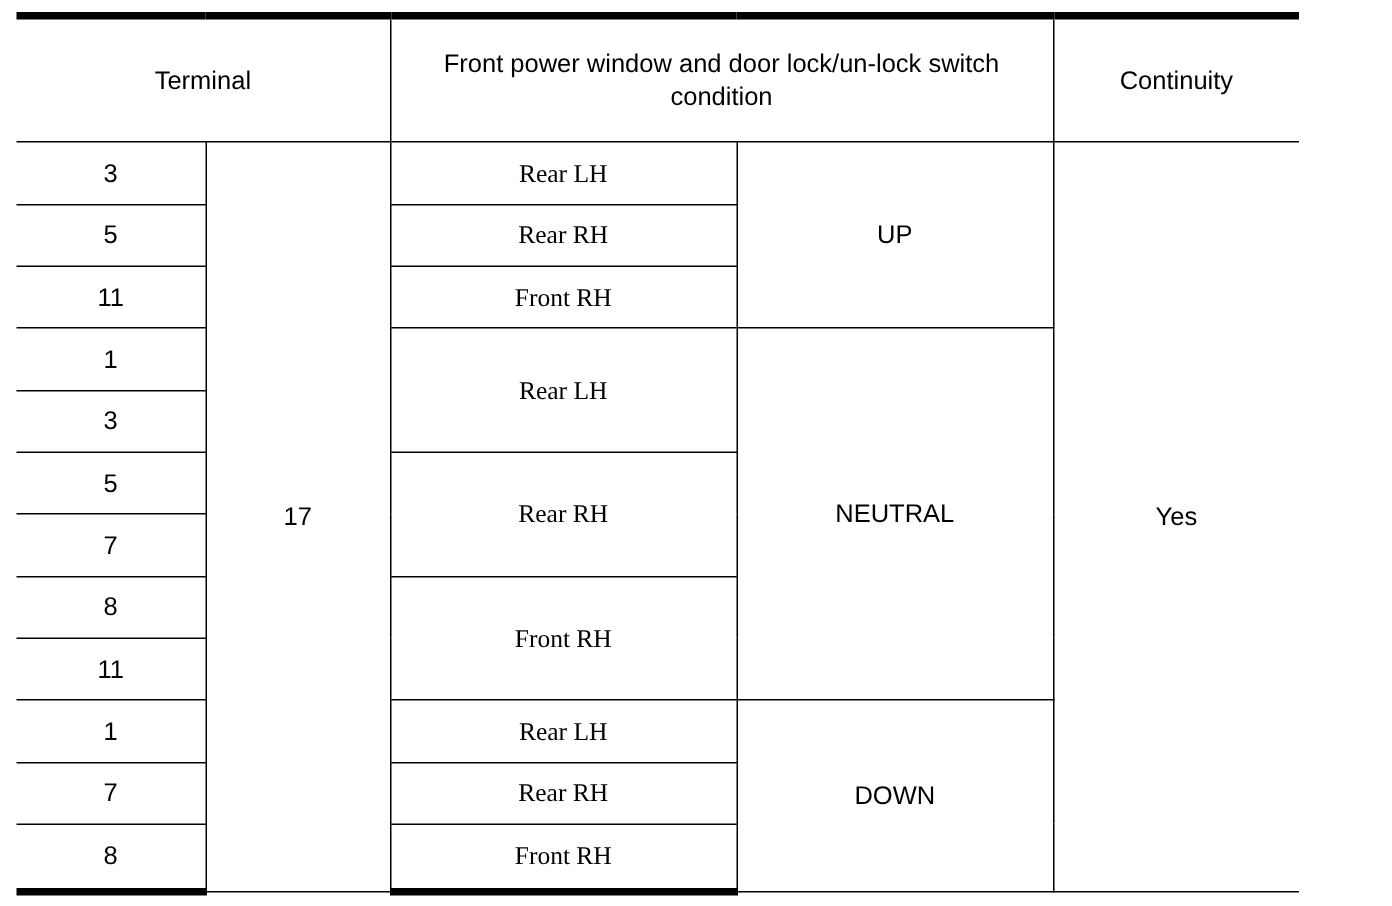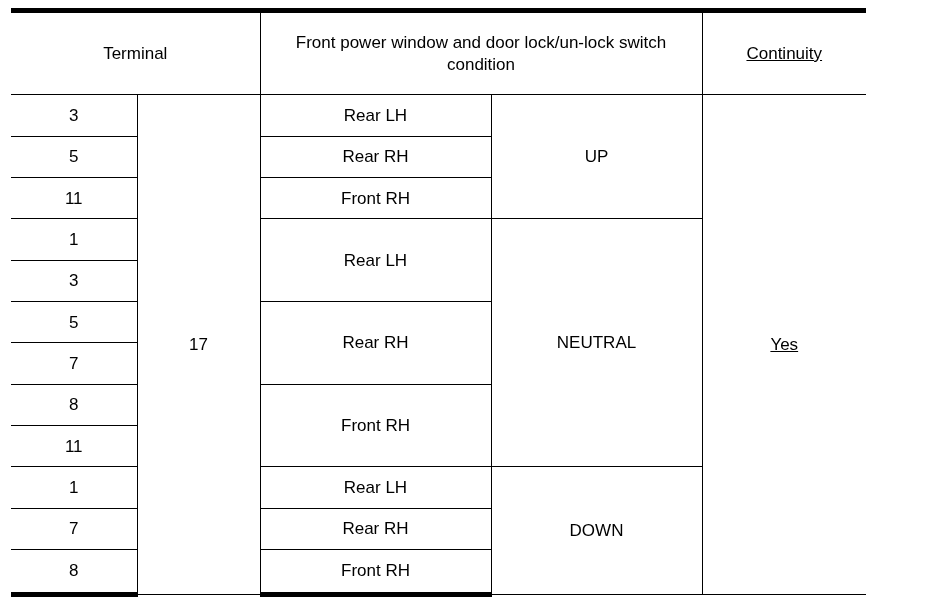--- a/index.html
+++ b/index.html
@@ -38,36 +38,36 @@
     line-height: 1.25;
     border: 1px solid #000000;
   }
 
   
   table.spec .top-rule td { border-top: 5px solid #000000; }
   table.spec .bottom-rule td { border-bottom: 5px solid #000000; }
 
   
   table.spec td.edge-left  { border-left: none; }
-  table.spec td.edge-right { border-right: none; text-decoration: underline; }
+  table.spec td.edge-right { border-right: none; }
 
   
   td.sep-right-strong { border-right: 3px solid #000000; margin-left: 16px; }
   td.sep-bottom-strong { border-bottom: 3px solid #000000; }
   td.sep-top-strong { border-top: 3px solid #000000; }
 
   
   td.head {
     font-size: 18px;
     padding: 8px 6px;
   }
 
   td.term-num { font-size: 18px; }
   td.term-group { font-size: 18px; }
-  td.door { font-size: 18px; }
+  td.door { font-size: 18px; font-family: Liberation Serif, serif; }
   td.cond { font-size: 18px; }
   td.continuity { font-size: 18px; }
 
   
   col.c-term      { width: 126px; }
   col.c-group     { width: 123px; }
   col.c-door      { width: 231px; }
   col.c-cond      { width: 211px; }
   col.c-continuity{ width: 164px; }
 </style>

